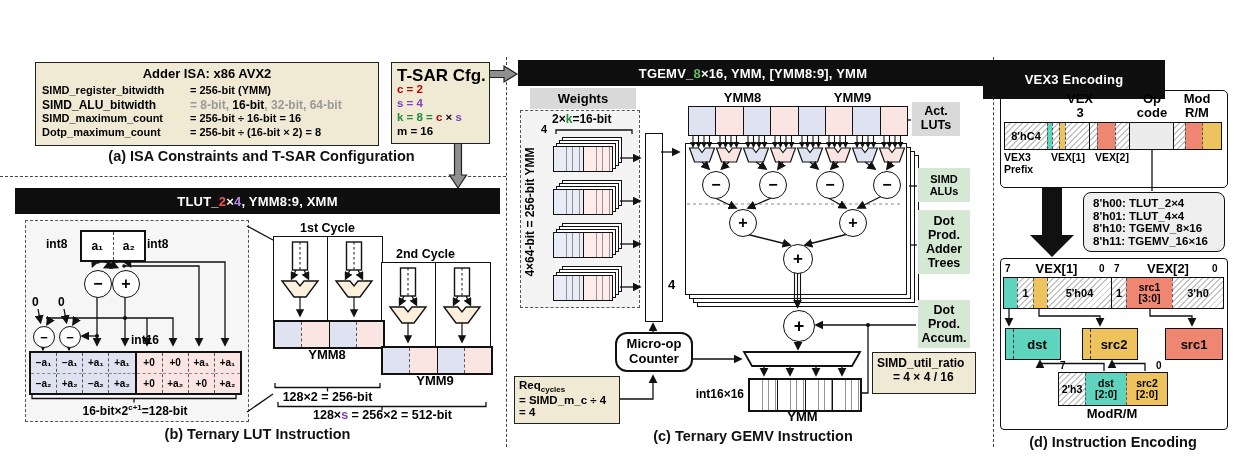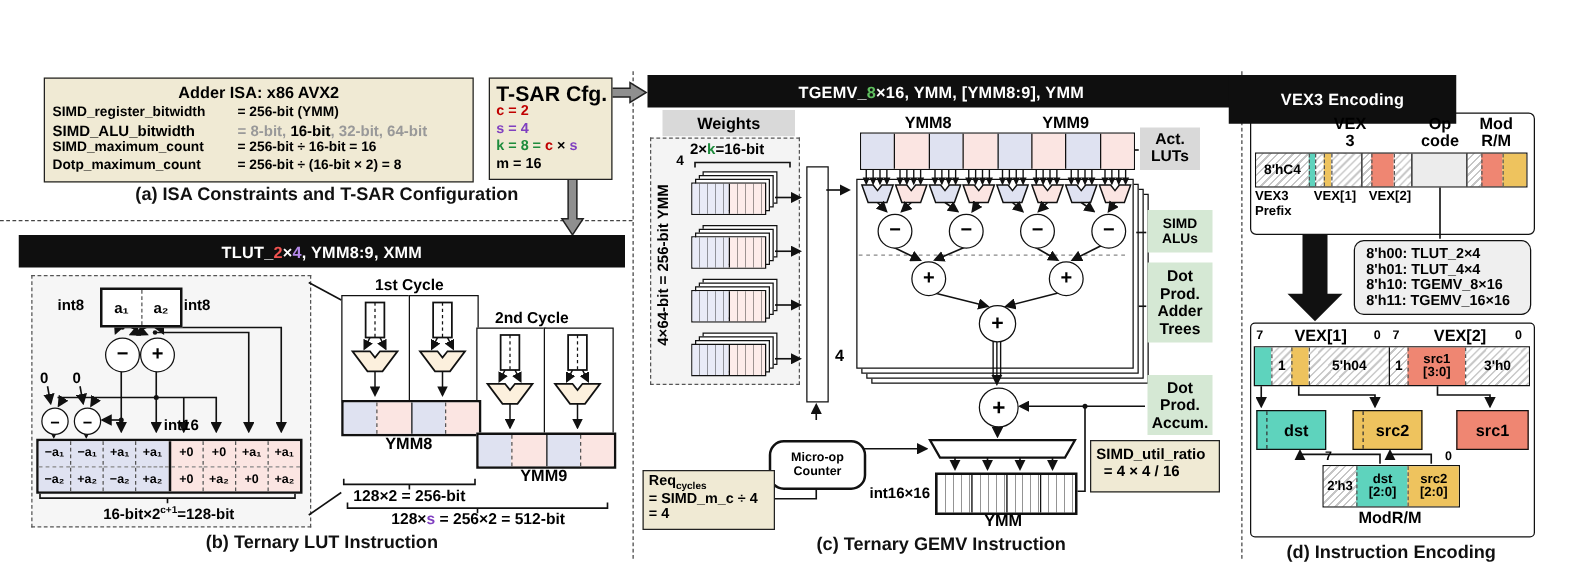--- a/index.html
+++ b/index.html
@@ -433,31 +433,31 @@
 Adder
 Trees</div>
   <div class="a gl b tc flex pre z3" style="left:918px;top:300px;width:52px;height:48px;font-size:12.5px;line-height:1.12">Dot
 Prod.
 Accum.</div>
 
   <div class="circ" style="left:783px;top:310px;width:30px;height:30px;font-size:18px">
       <span>+</span>
     </div>
 
-  <div class="a wbox b tc flex pre z3" style="left:615px;top:352px;width:74px;height:36px;border-radius:12px;border-width:2px;font-size:10px;line-height:1.15">Micro-op
+  <div class="a wbox b tc flex pre z3" style="left:615px;top:332px;width:74px;height:36px;border-radius:12px;border-width:2px;font-size:13px;line-height:1.15">Micro-op
 Counter</div>
 
   <div class="a tan z3" style="left:514px;top:376px;width:104px;height:46px;font-size:11.5px">
     <div class="b" style="padding:2px 0 0 4px"><span>Req</span><sub style="font-size:8px">cycles</sub></div>
     <div class="b" style="padding-left:4px">= SIMD_m_c ÷ 4</div>
     <div class="b" style="padding-left:4px">= 4</div>
   </div>
   <div class="a tan z3" style="left:872px;top:352px;width:102px;height:40px;font-size:12px">
     <div class="b" style="padding:3px 0 0 4px">SIMD_util_ratio</div>
-    <div class="b" style="padding-left:10px">= 4 × 4 / 16</div>
+    <div class="b" style="padding-left:20px">= 4 × 4 / 16</div>
   </div>
 
   <div class="a regrow z3" style="left:748px;top:378px;width:110px;height:30px;background:#fff">
     <div class="outgrp"></div>
       <div class="outgrp sl2"></div>
       <div class="outgrp sl2"></div>
       <div class="outgrp sl2"></div>
   </div>
   <div class="a b z3" style="left:694px;top:387px;width:50px;font-size:12px;text-align:right">int16×16</div>
   <div class="a b tc z3" style="left:775px;top:409px;width:55px;font-size:13px">YMM</div>

